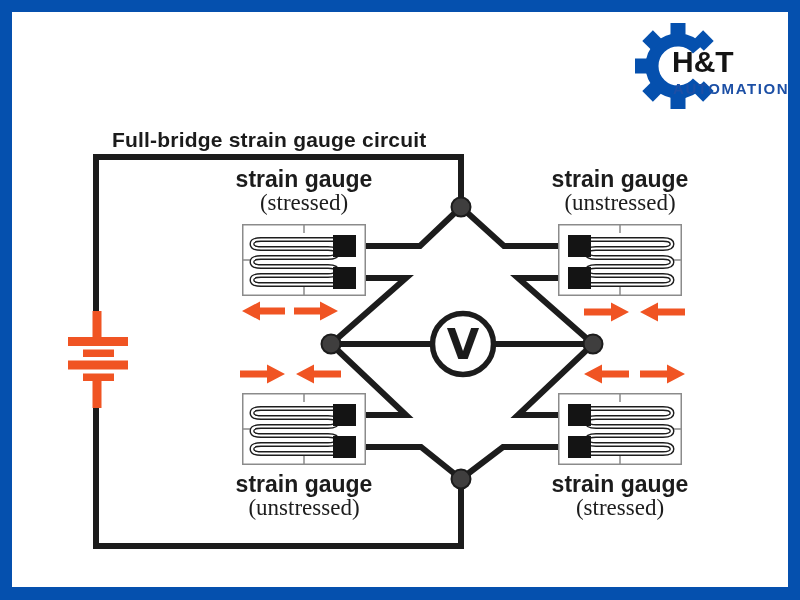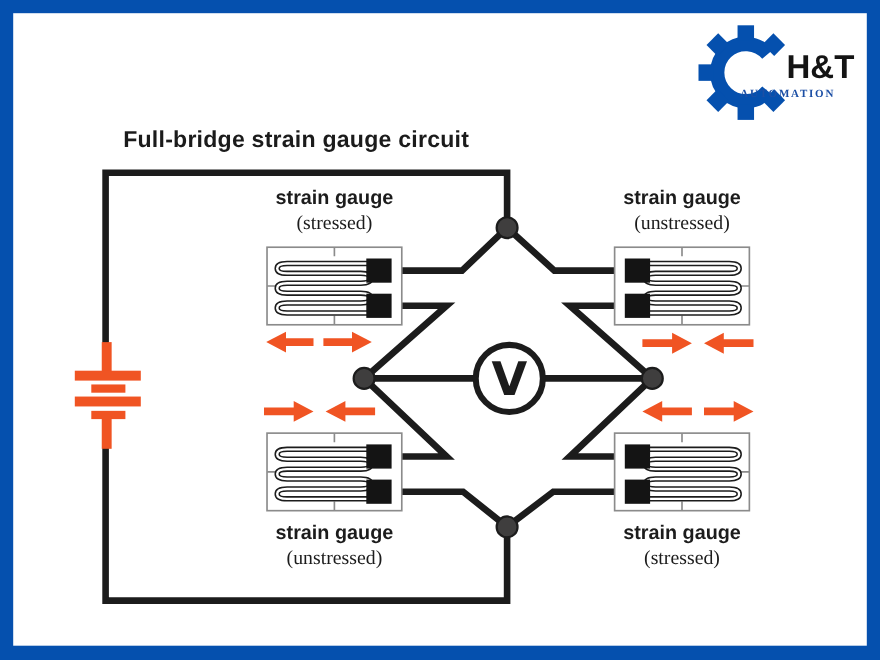--- a/index.html
+++ b/index.html
@@ -1,33 +1,33 @@
 <!DOCTYPE html>
 <html><head>
 <meta charset="utf-8">
 <style>
   html,body{margin:0;padding:0;background:#e8e8e8;}
   .stage{position:relative;width:800px;height:600px;background:#0550ae;overflow:hidden;
          font-family:"Liberation Sans",sans-serif;}
   .canvas{position:absolute;left:12px;top:12px;width:776px;height:575px;background:#ffffff;}
   svg.art{position:absolute;left:0;top:0;}
-  .title{position:absolute;left:112px;top:116px;font-size:21px;font-weight:bold;
+  .title{position:absolute;left:112px;top:128px;font-size:21px;font-weight:bold;
          color:#1b1b1b;letter-spacing:.2px;}
   .glabel{position:absolute;width:224px;text-align:center;color:#1c1c1c;
-          font-size:18px;line-height:23px;}
+          font-size:23px;line-height:23px;}
   .glabel .l1{font-weight:bold;display:block;}
   .glabel .l2{display:block;font-family:Liberation Serif, serif;}
   .pos-tl{left:192px;top:168px;}
   .pos-tr{left:508px;top:168px;}
   .pos-bl{left:192px;top:473px;}
   .pos-br{left:508px;top:473px;}
   .brand{position:absolute;left:672px;top:47px;font-size:30px;line-height:30px;
-         font-weight:bold;color:#141414;margin-left:43px;}
-  .brand-sub{position:absolute;left:673px;top:80px;font-size:10px;font-weight:bold;
-             letter-spacing:1.6px;color:#1c4fa5;font-family:Liberation Serif, serif;}
+         font-weight:bold;color:#141414;}
+  .brand-sub{position:absolute;left:673px;top:80px;font-size:15px;font-weight:bold;
+             letter-spacing:1.6px;color:#1c4fa5;}
 </style>
 </head>
 <body>
 
 <div class="stage">
   <div class="canvas"></div>
 
   <svg class="art" width="800" height="600" viewBox="0 0 800 600">
     <defs>
       <g id="g-gauge">

